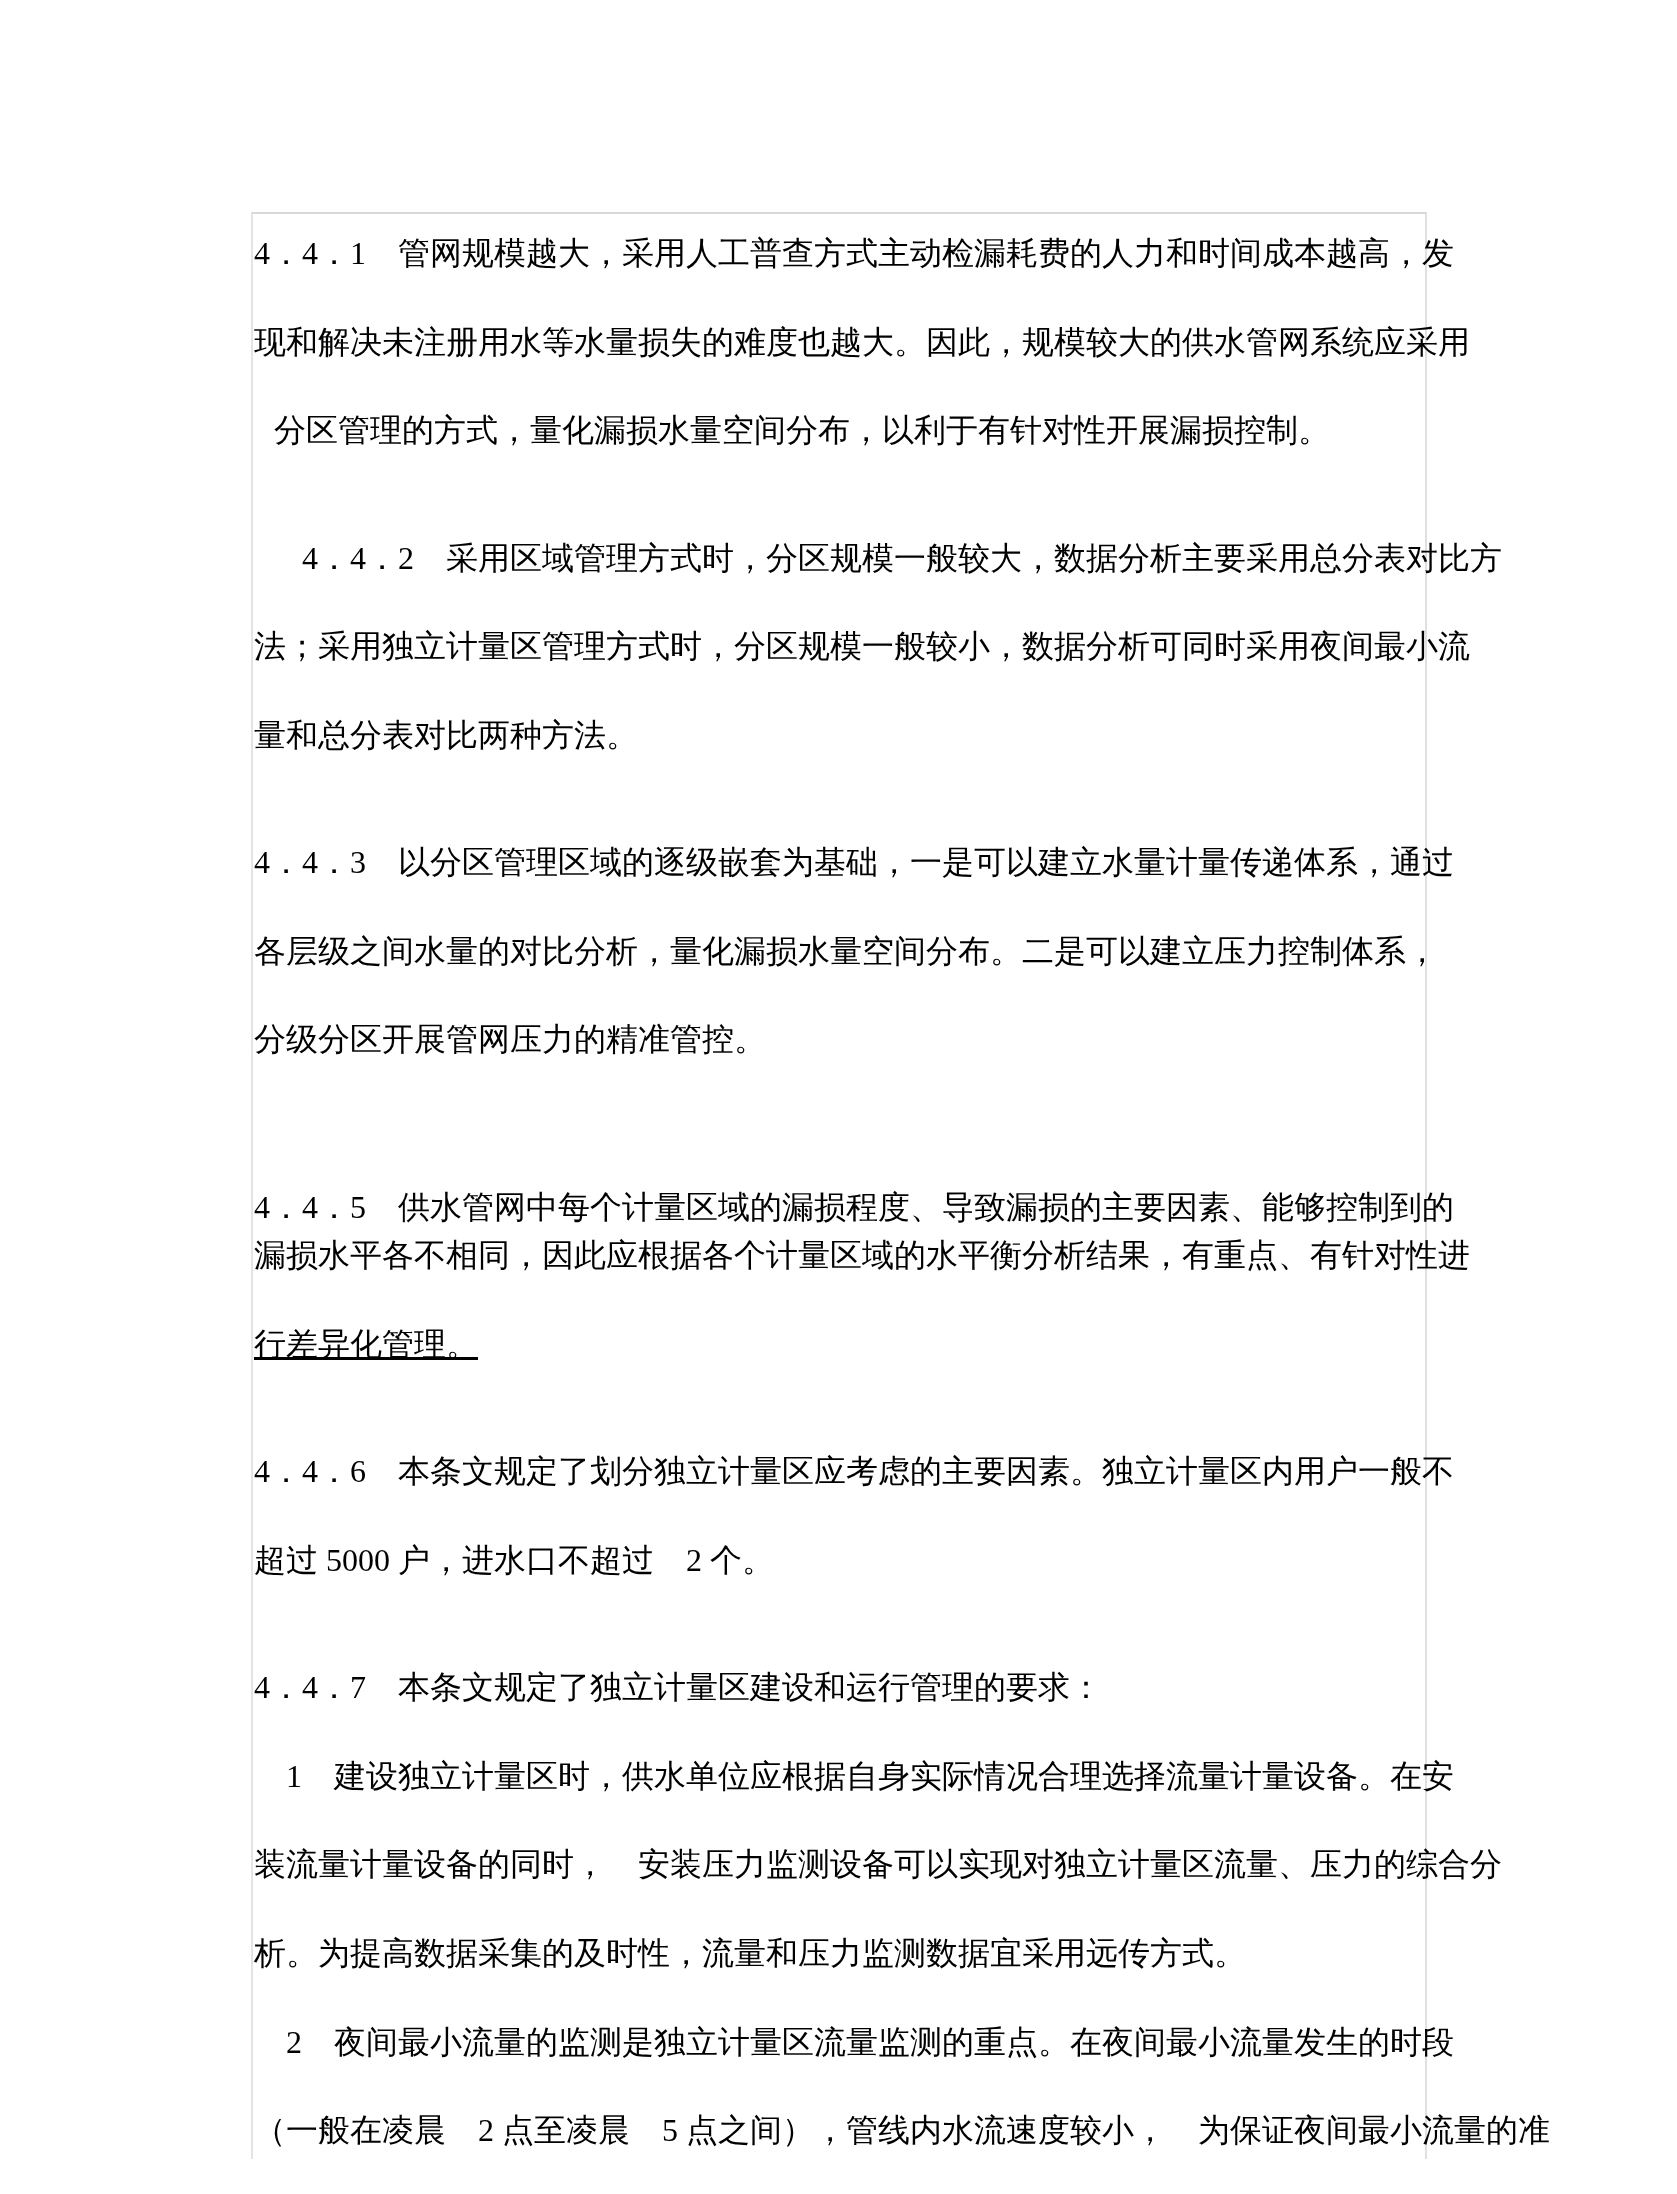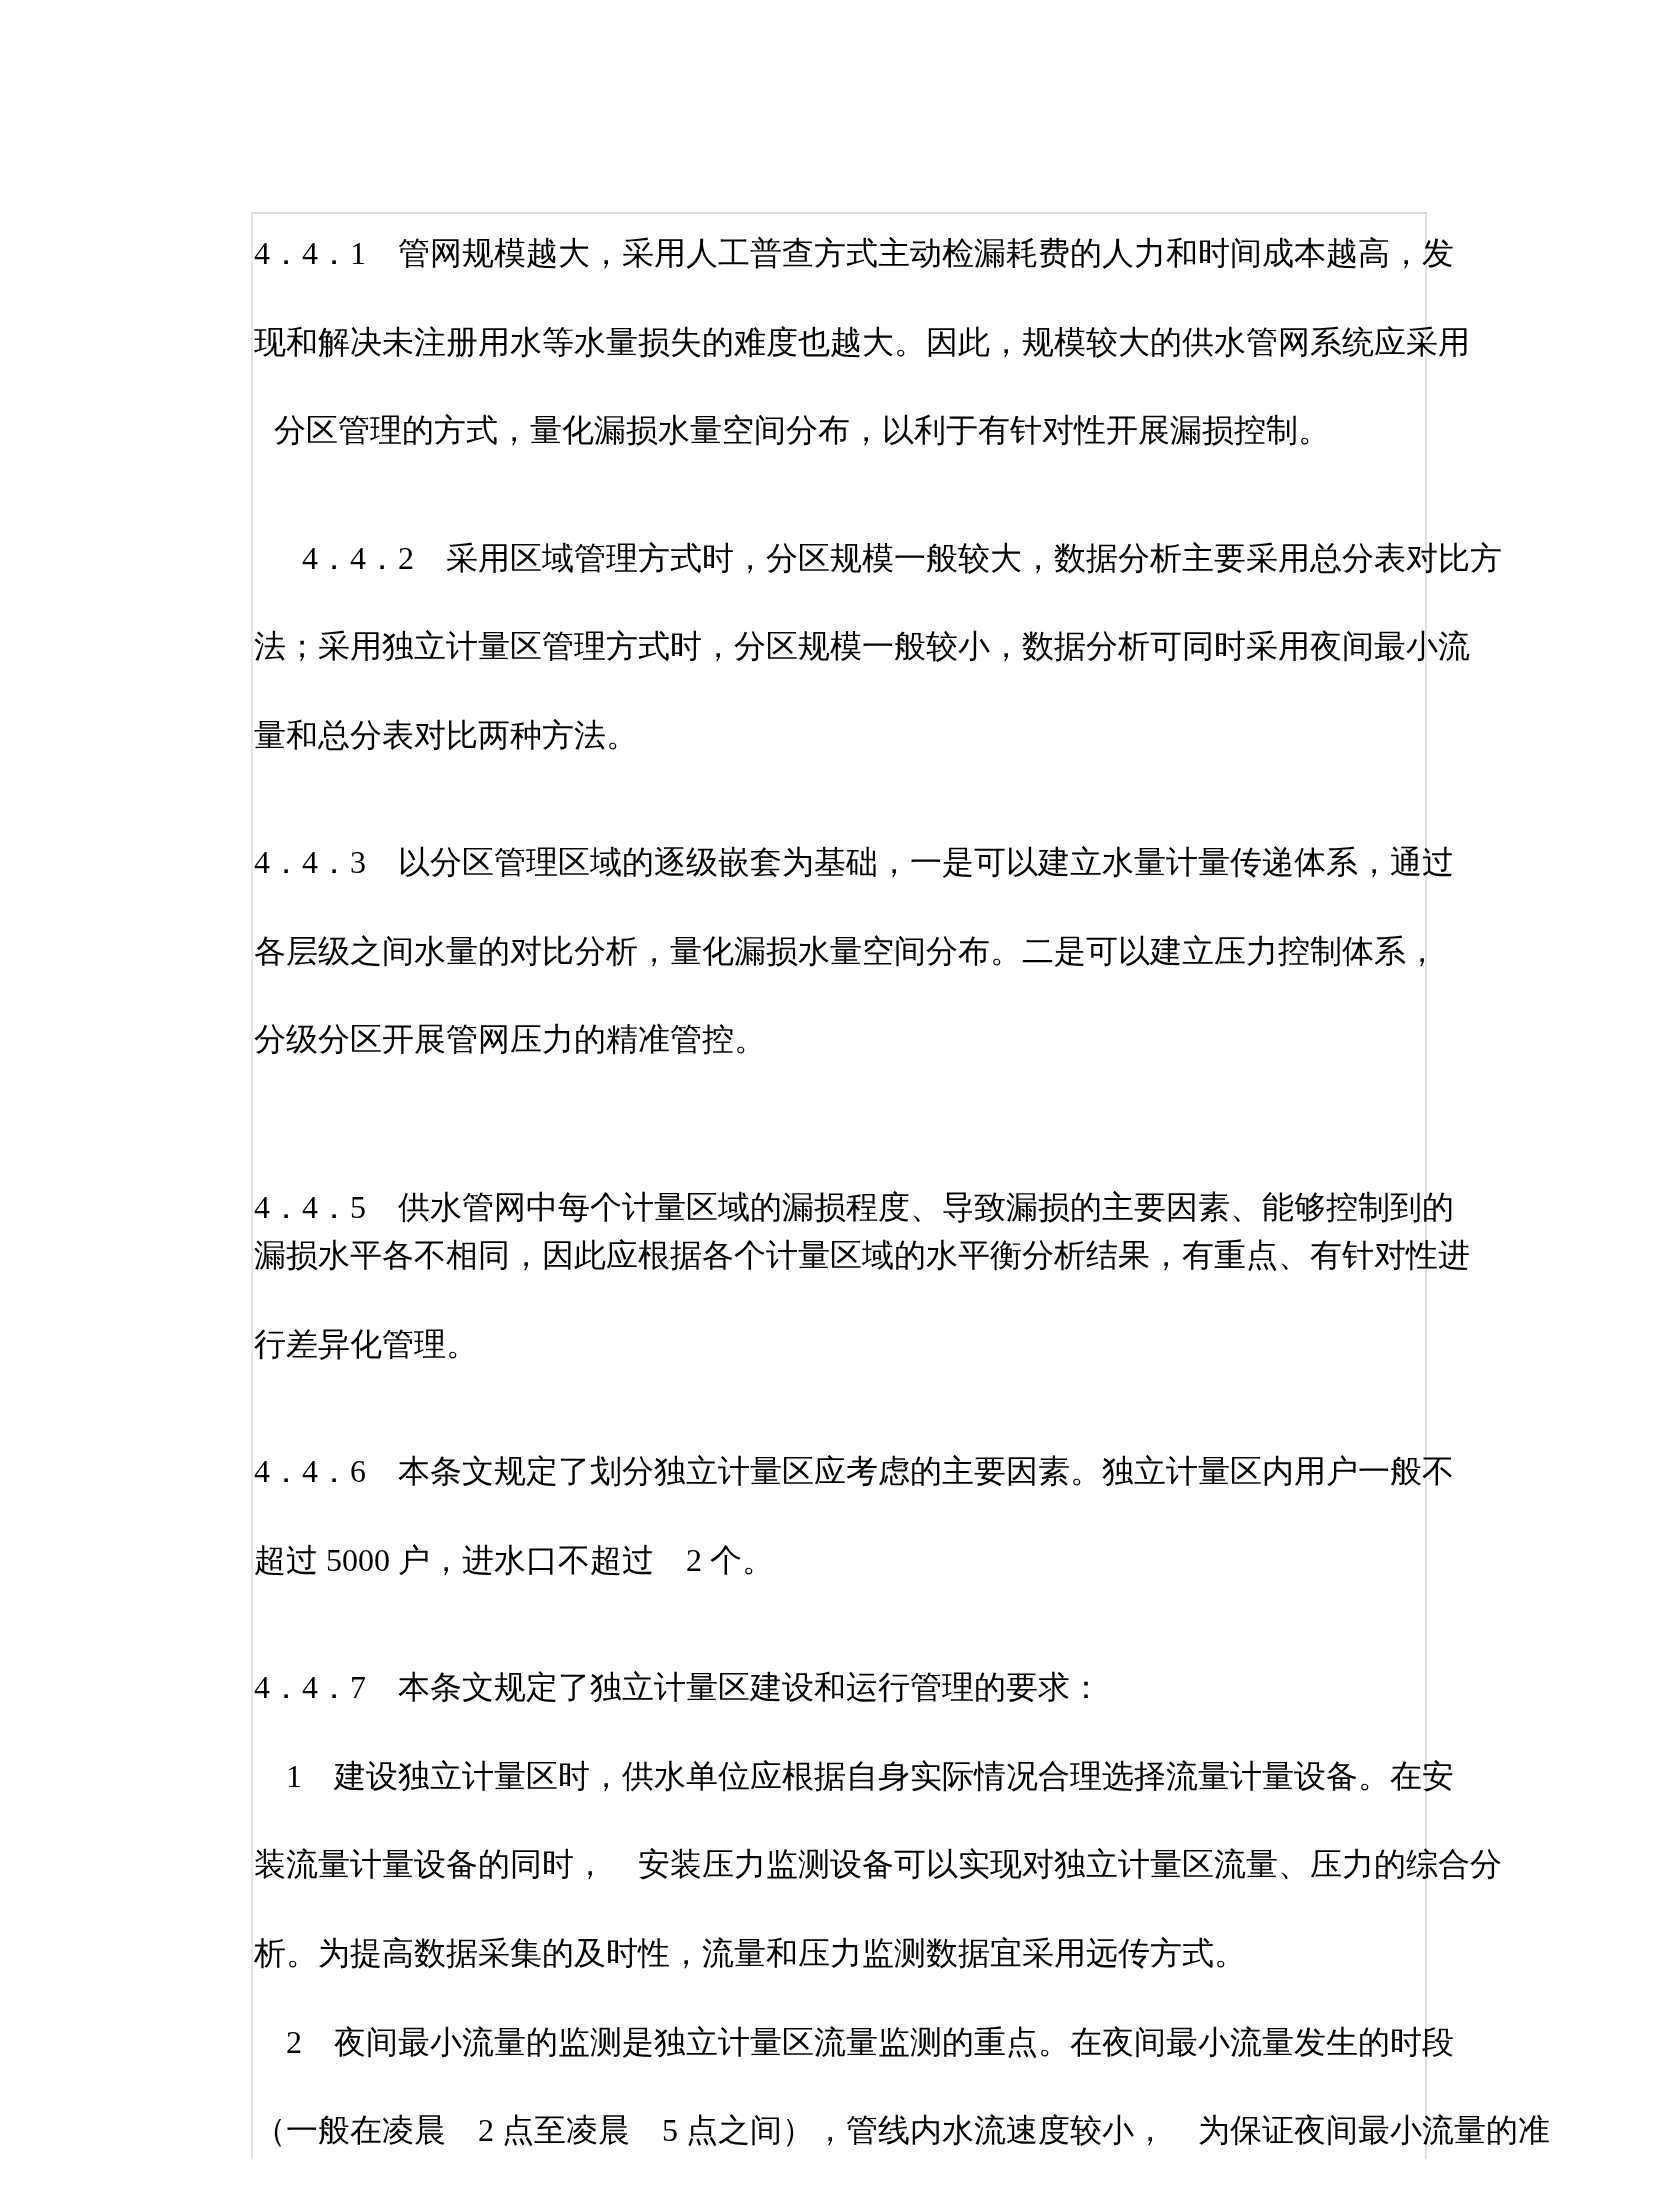--- a/index.html
+++ b/index.html
@@ -51,21 +51,21 @@
 <div class="line" style="top: 542px; color: rgb(0, 0, 0); padding-left: 48px;">4．4．2　采用区域管理方式时，分区规模一般较大，数据分析主要采用总分表对比方</div>
 <div class="line" style="top: 630px; color: rgb(0, 0, 0);">法；采用独立计量区管理方式时，分区规模一般较小，数据分析可同时采用夜间最小流</div>
 <div class="line" style="top: 719px; color: rgb(0, 0, 0);">量和总分表对比两种方法。</div>
 
 <div class="line" style="top: 846px; color: rgb(0, 0, 0);">4．4．3　以分区管理区域的逐级嵌套为基础，一是可以建立水量计量传递体系，通过</div>
 <div class="line" style="top: 935px; color: rgb(0, 0, 0);">各层级之间水量的对比分析，量化漏损水量空间分布。二是可以建立压力控制体系，</div>
 <div class="line" style="top: 1023px; color: rgb(0, 0, 0);">分级分区开展管网压力的精准管控。</div>
 
 <div class="line" style="top: 1151px; color: rgb(0, 0, 0); margin-top: 40px;">4．4．5　供水管网中每个计量区域的漏损程度、导致漏损的主要因素、能够控制到的</div>
 <div class="line" style="top: 1239px; color: rgb(0, 0, 0);">漏损水平各不相同，因此应根据各个计量区域的水平衡分析结果，有重点、有针对性进</div>
-<div class="line" style="top: 1328px; color: rgb(0, 0, 0);">行差异化管理。</div>
+<div class="line" style="top: 1328px; color: rgb(0, 0, 0); text-decoration: underline;">行差异化管理。</div>
 
 <div class="line" style="top: 1455px; color: rgb(0, 0, 0);">4．4．6　本条文规定了划分独立计量区应考虑的主要因素。独立计量区内用户一般不</div>
 <div class="line" style="top: 1544px; color: rgb(0, 0, 0);">超过 5000 户，进水口不超过　2 个。</div>
 
 <div class="line" style="top: 1671px; color: rgb(0, 0, 0);">4．4．7　本条文规定了独立计量区建设和运行管理的要求：</div>
 
 <div class="line" style="top: 1760px; color: rgb(0, 0, 0);">　1　建设独立计量区时，供水单位应根据自身实际情况合理选择流量计量设备。在安</div>
 <div class="line" style="top: 1848px; color: rgb(0, 0, 0);">装流量计量设备的同时，　安装压力监测设备可以实现对独立计量区流量、压力的综合分</div>
 <div class="line" style="top: 1937px; color: rgb(0, 0, 0);">析。为提高数据采集的及时性，流量和压力监测数据宜采用远传方式。</div>
 

